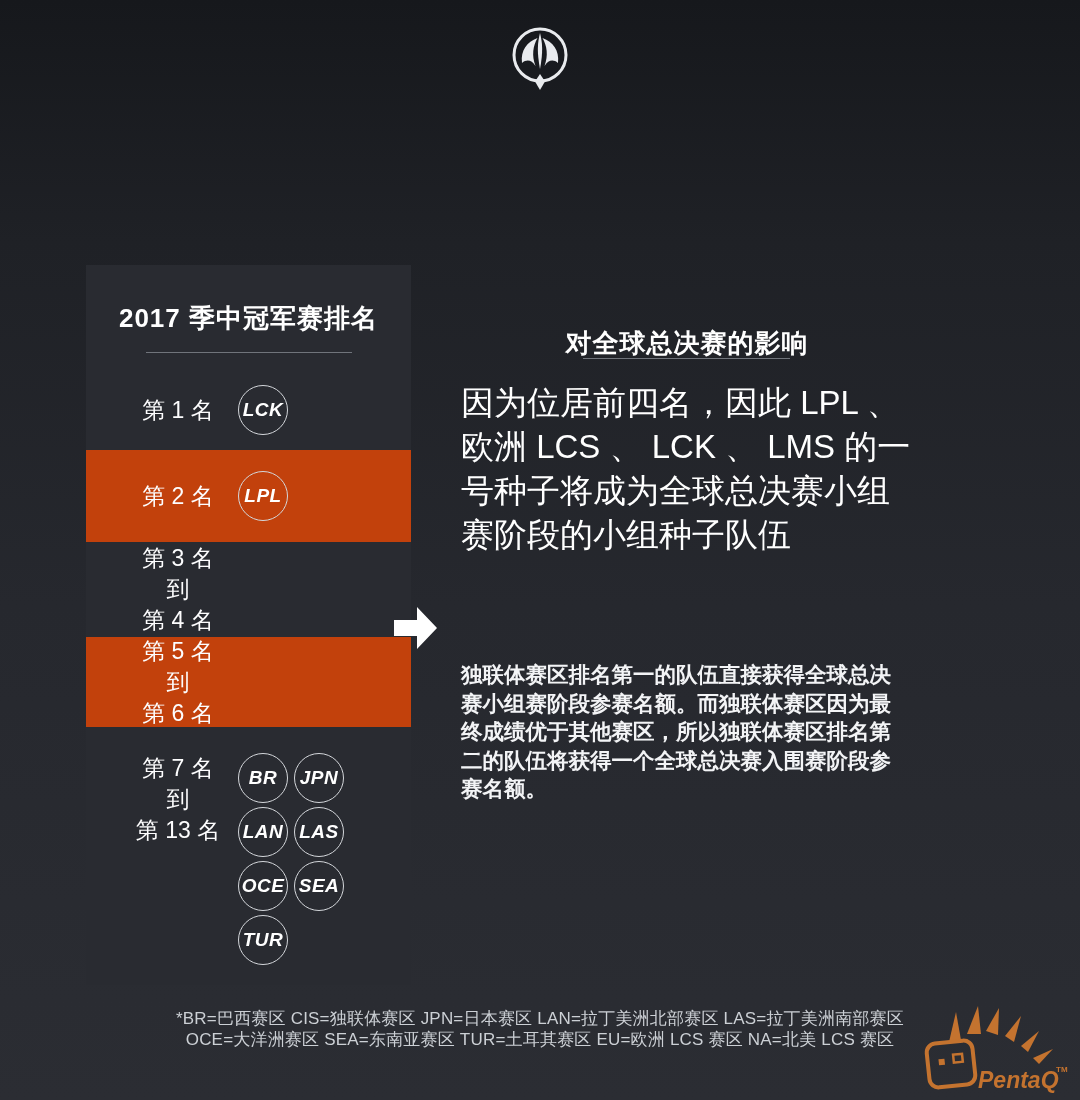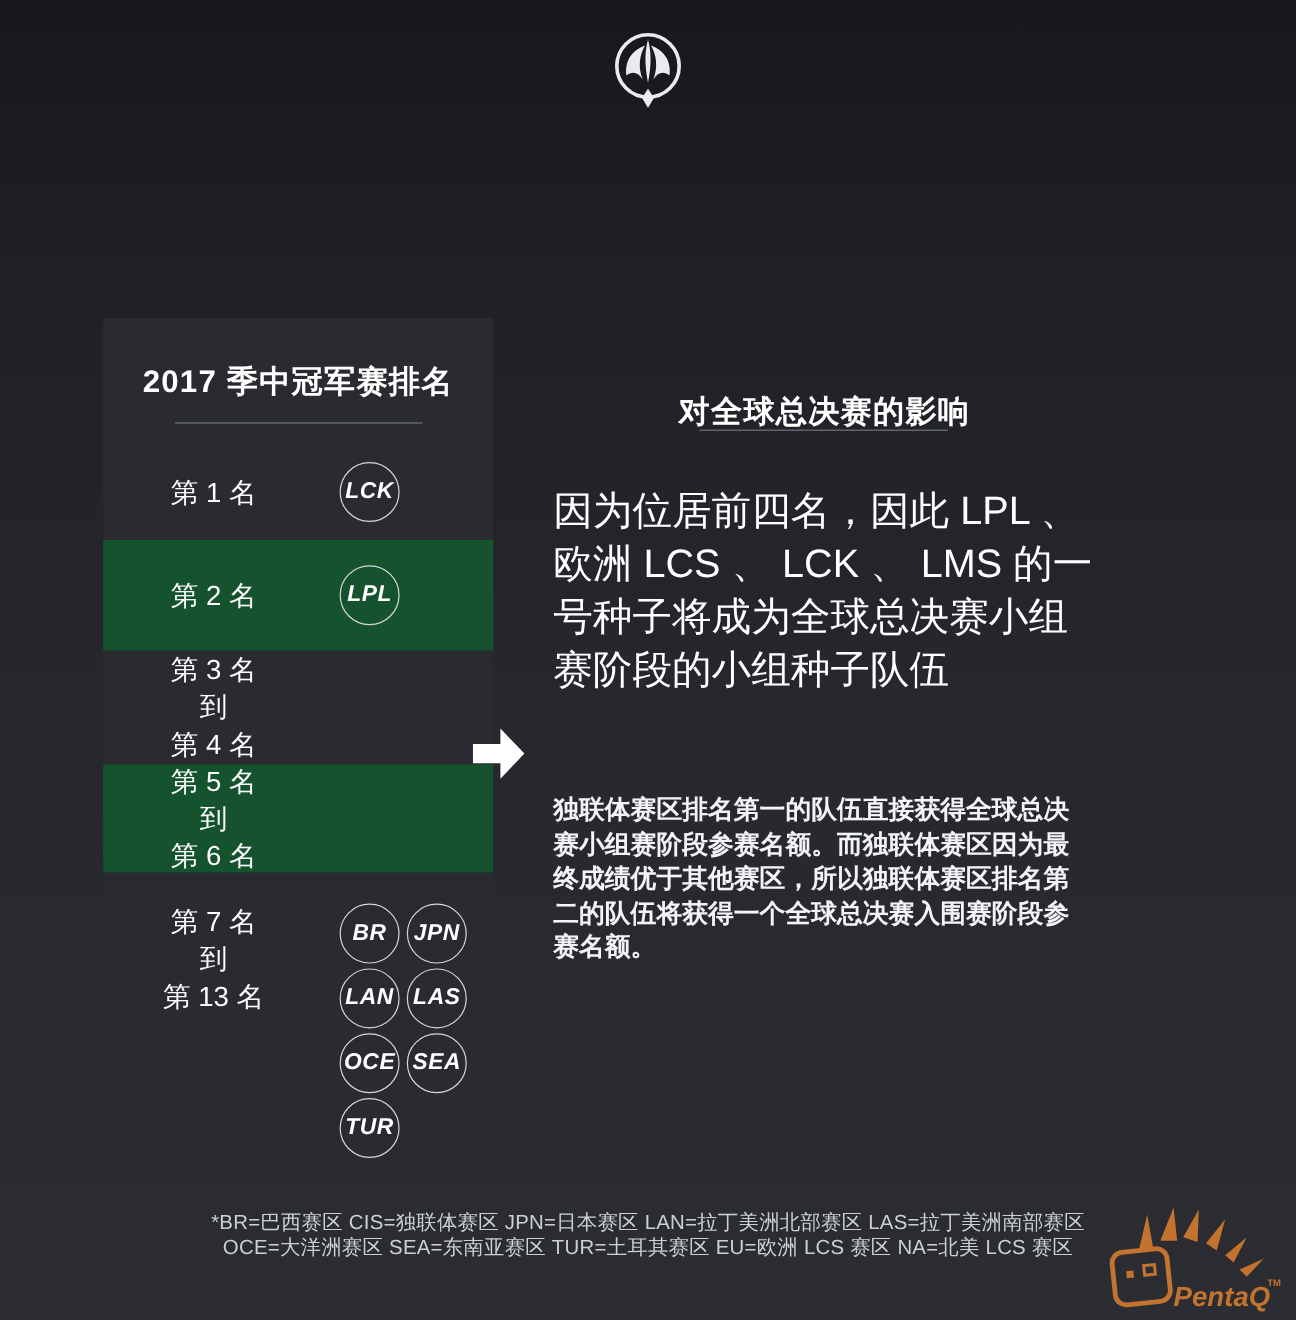--- a/index.html
+++ b/index.html
@@ -22,22 +22,22 @@
     color:#f2f3f5; line-height:52px;
   }
   
   .left-panel {
     position:absolute; left:86px; top:265px; width:325px; height:720px;
     background:#292b31;
   }
   .panel-header { height:105px; padding-top:36px; text-align:center; }
   .panel-header-title { font-size:26px; font-weight:700; letter-spacing:1px; }
   .panel-underline { width:206px; height:1px; background:#70747b; margin:16px auto 0; }
-  .rank-row { display:flex; align-items:center;gap:45px; }
-  .rank-row.band { background:#14532d; }
+  .rank-row { display:flex; align-items:center; }
+  .rank-row.band { background:#c2410c; }
   .rank-row.r1 { height:80px; }
   .rank-row.r2 { height:92px; }
   .rank-row.r3 { height:95px; }
   .rank-row.r4 { height:90px; }
   .rank-row.r5 { height:263px; align-items:flex-start; padding-top:26px; }
   .rank-label {
     width:104px; margin-left:40px; text-align:center;
     font-size:23px; line-height:31px; white-space:pre-line; color:#fdfdfe;
   }
   .teams { display:flex; gap:6px; margin-left:8px; align-items:center; }
@@ -49,21 +49,21 @@
   }
   
   .flow-arrow { position:absolute; left:394px; top:606px; }
   
   .right-header {
     position:absolute; left:507px; top:301px; width:360px;
     text-align:center; font-size:26px; font-weight:700; letter-spacing:1px;margin-top:25px;
   }
   .right-underline { position:absolute; left:583px; top:358px; width:207px; height:1px; background:#70747b; }
   .para-large {
-    position:absolute; left:461px; top:404px; width:575px;
+    position:absolute; left:461px; top:381px; width:575px;
     font-size:33px; line-height:44px; letter-spacing:0px;
     white-space:pre-line; color:#ffffff;
   }
   .para-small {
     position:absolute; left:461px; top:661px; width:540px;
     font-size:21.5px; line-height:28.5px;
     white-space:pre-line; color:#f3f4f6;font-weight:bold;
   }
   
   .footnote {

